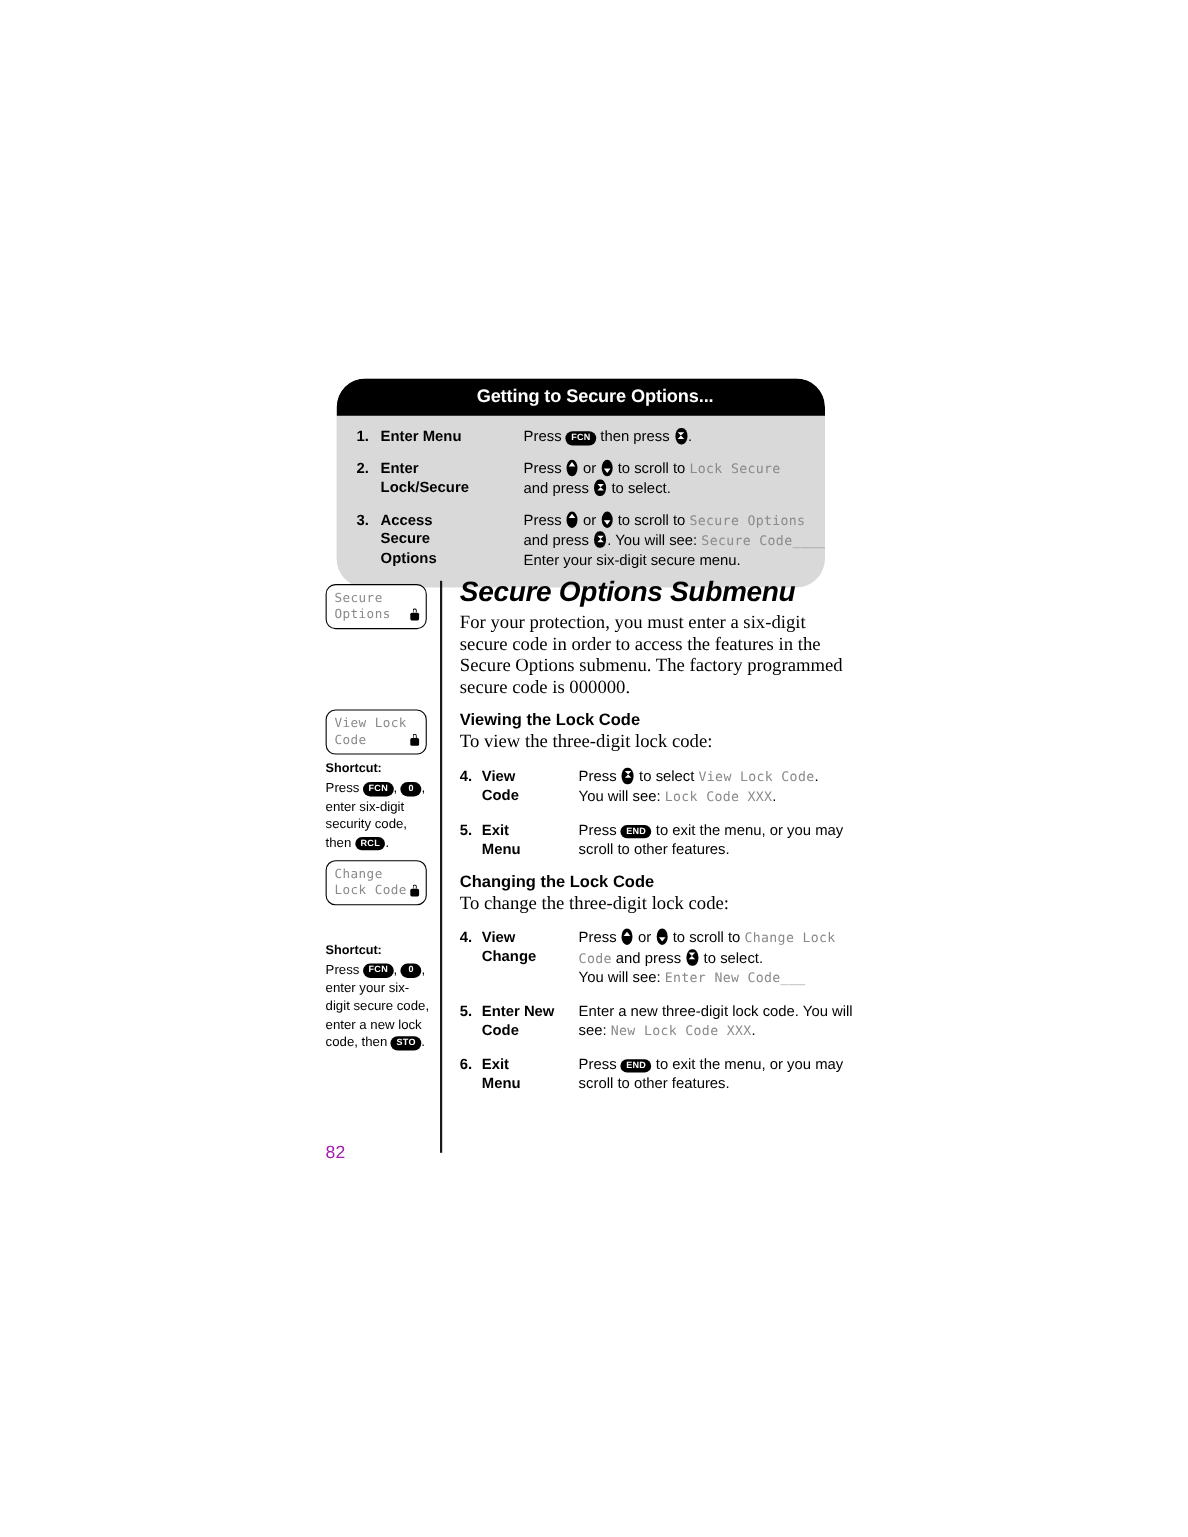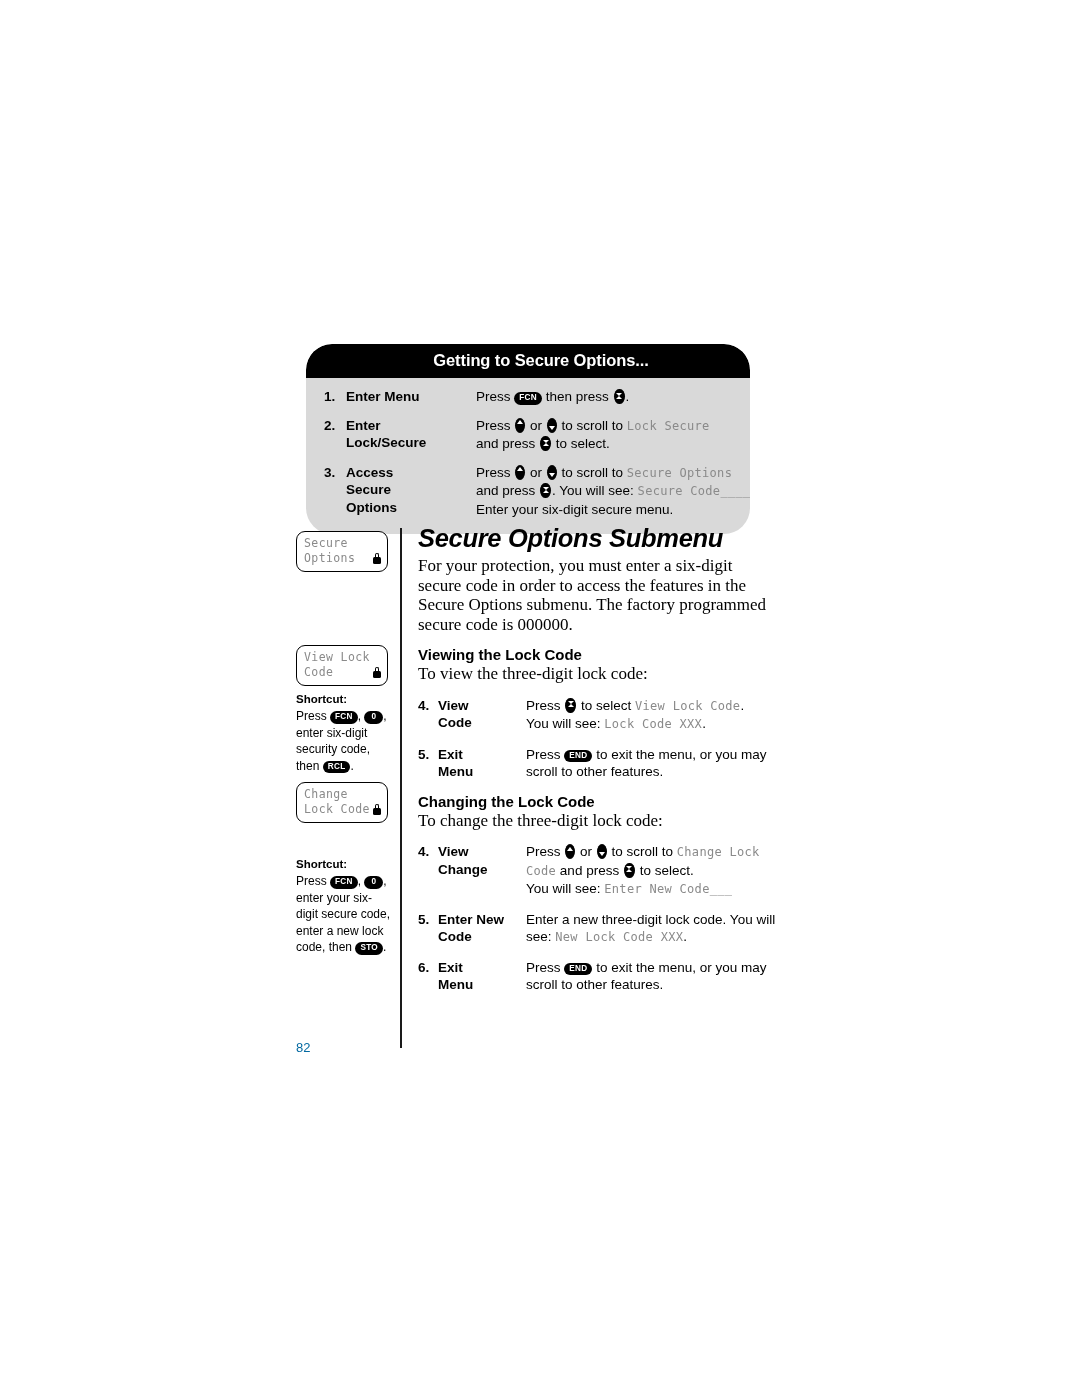--- a/index.html
+++ b/index.html
@@ -168,22 +168,22 @@
   .shortcut-body {
     font-size: 12px;
     line-height: 16.5px;
   }
 
   #page-number {
     position: absolute;
     left: 296px;
     top: 1040px;
     font-family: "Liberation Sans", sans-serif;
-    font-size: 13px;
-    color: #0369a1;
+    font-size: 16px;
+    color: #a21caf;
   }
 
   
   .keycap {
     display: inline-block;
     background: #000;
     color: #fff;
     border-radius: 999px;
     font-size: 8.2px;
     font-weight: bold;

